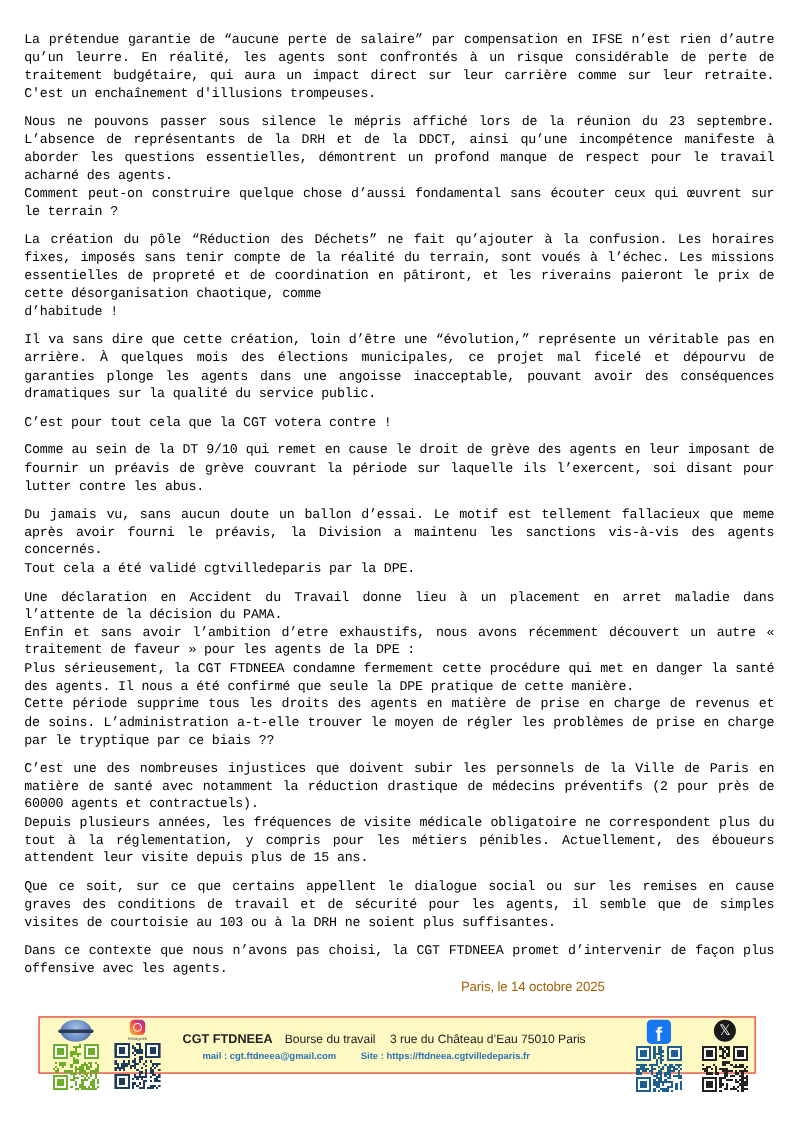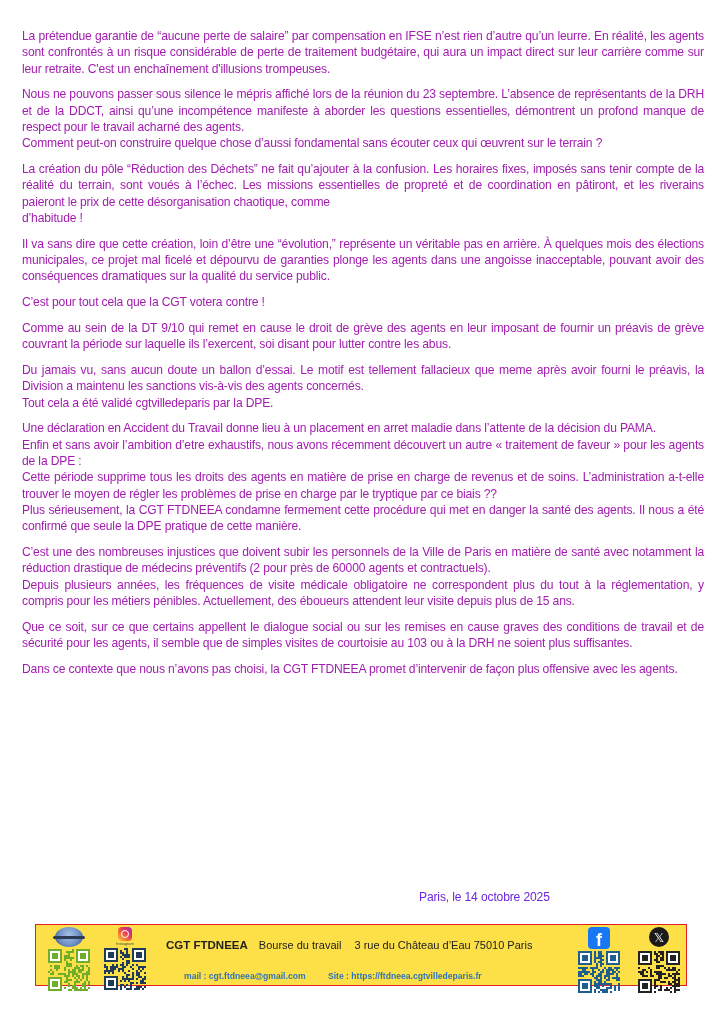--- a/index.html
+++ b/index.html
@@ -2,34 +2,34 @@
 <html><head>
   <meta charset="utf-8">
   <style>
     html, body { margin: 0; padding: 0; background: #ffffff; }
     body { width: 724px; height: 1024px; position: relative; overflow: hidden; }
     .page {
       position: absolute; left: 0; top: 0; width: 724px; height: 1024px;
     }
     .body-text {
       position: absolute; left: 22px; top: 28px; width: 682px;
-      font-family: Liberation Sans, sans-serif;
-      font-size: 12.1px; line-height: 16.3px; color: #a21caf;
+      font-family: Liberation Mono, monospace;
+      font-size: 12.1px; line-height: 16.3px; color: #000000;
       letter-spacing: -0.15px;
     }
     .body-text p { margin: 0 0 9.5px 0; text-align: justify; }
     .body-text .line { display: block; }
     .signature {
       position: absolute; left: 419px; top: 890px;
-      font-family: "Liberation Sans", sans-serif; font-size: 12.1px; color: #6d28d9;
+      font-family: "Liberation Sans", sans-serif; font-size: 12.1px; color: #a16207;
       letter-spacing: -0.15px;
     }
     .footer {
-      position: absolute; left: 35px; top: 924px; width: 652px; height: 62px;
-      border: 1.5px solid #e02020; box-sizing: border-box; background: #fde047;
+      position: absolute; left: 35px; top: 924px; width: 652px; height: 52px;
+      border: 1.5px solid #e02020; box-sizing: border-box; background: #fef9c3;
     }
     .qr-block { position: absolute; top: 2px; width: 46px; display: flex; flex-direction: column; align-items: center; }
     .qr { width: 42px; height: 42px; position: relative; }
     .qr svg { width: 100%; height: 100%; display: block; }
     .logo-globe {
       width: 28px; height: 20px; border-radius: 50%;
       background: radial-gradient(circle at 50% 40%, #a9c2e6 0%, #6c8fc7 55%, #2f4c7a 100%);
       margin-bottom: 2px; position: relative;
     }
     .logo-globe::after {
@@ -48,21 +48,21 @@
       display: flex; align-items: flex-end; justify-content: center; line-height: 1; margin-bottom: 2px; overflow: hidden;
     }
     .x-icon {
       width: 20px; height: 20px; border-radius: 50%; background: #1a1a1a; color: #fff;
       font-family: "DejaVu Sans", sans-serif; font-size: 13px; display: flex; align-items: center; justify-content: center; margin-bottom: 4px;
     }
     .info { position: absolute; left: 130px; top: 14px; width: 400px; font-family: "Liberation Sans", sans-serif; }
     .info-line1 { font-size: 11px; color: #222; white-space: nowrap; }
     .info-line1 .org { font-weight: bold; font-size: 11.5px; margin-right: 8px; }
     .info-line1 .place { margin-right: 10px; }
-    .info-line2 { font-size: 8.6px; color: #2f74b5; font-weight: bold; margin-top: 20px; padding-left: 18px; white-space: nowrap; }
+    .info-line2 { font-size: 8.6px; color: #2f74b5; font-weight: bold; margin-top: 4px; padding-left: 18px; white-space: nowrap; }
     .info-line2 .site { margin-left: 20px; }
   </style>
 </head>
 <body>
 
 <div class="page">
   <div class="body-text" id="body-text">
       <p>
         <span class="line">La prétendue garantie de “aucune perte de salaire” par compensation en IFSE n’est rien d’autre qu’un leurre. En réalité, les agents sont confrontés à un risque considérable de perte de traitement budgétaire, qui aura un impact direct sur leur carrière comme sur leur retraite. C'est un enchaînement d'illusions trompeuses.</span>
       </p>
@@ -83,22 +83,22 @@
       <p>
         <span class="line">Comme au sein de la DT 9/10 qui remet en cause le droit de grève des agents en leur imposant de fournir un préavis de grève couvrant la période sur laquelle ils l’exercent, soi disant pour lutter contre les abus.</span>
       </p>
       <p>
         <span class="line">Du jamais vu, sans aucun doute un ballon d’essai. Le motif est tellement fallacieux que meme après avoir fourni le préavis, la Division a maintenu les sanctions vis-à-vis des agents concernés.</span>
         <span class="line">Tout cela a été validé cgtvilledeparis par la DPE.</span>
       </p>
       <p>
         <span class="line">Une déclaration en Accident du Travail donne lieu à un placement en arret maladie dans l’attente de la décision du PAMA.</span>
         <span class="line">Enfin et sans avoir l’ambition d’etre exhaustifs, nous avons récemment découvert un autre « traitement de faveur » pour les agents de la DPE :</span>
+        <span class="line">Plus sérieusement, la CGT FTDNEEA condamne fermement cette procédure qui met en danger la santé des agents. Il nous a été confirmé que seule la DPE pratique de cette manière.</span>
         <span class="line">Cette période supprime tous les droits des agents en matière de prise en charge de revenus et de soins. L’administration a-t-elle trouver le moyen de régler les problèmes de prise en charge par le tryptique par ce biais ??</span>
-        <span class="line">Plus sérieusement, la CGT FTDNEEA condamne fermement cette procédure qui met en danger la santé des agents. Il nous a été confirmé que seule la DPE pratique de cette manière.</span>
       </p>
       <p>
         <span class="line">C’est une des nombreuses injustices que doivent subir les personnels de la Ville de Paris en matière de santé avec notamment la réduction drastique de médecins préventifs (2 pour près de 60000 agents et contractuels).</span>
         <span class="line">Depuis plusieurs années, les fréquences de visite médicale obligatoire ne correspondent plus du tout à la réglementation, y compris pour les métiers pénibles. Actuellement, des éboueurs attendent leur visite depuis plus de 15 ans.</span>
       </p>
       <p>
         <span class="line">Que ce soit, sur ce que certains appellent le dialogue social ou sur les remises en cause graves des conditions de travail et de sécurité pour les agents, il semble que de simples visites de courtoisie au 103 ou à la DRH ne soient plus suffisantes.</span>
       </p>
       <p>
         <span class="line">Dans ce contexte que nous n’avons pas choisi, la CGT FTDNEEA promet d’intervenir de façon plus offensive avec les agents.</span>

